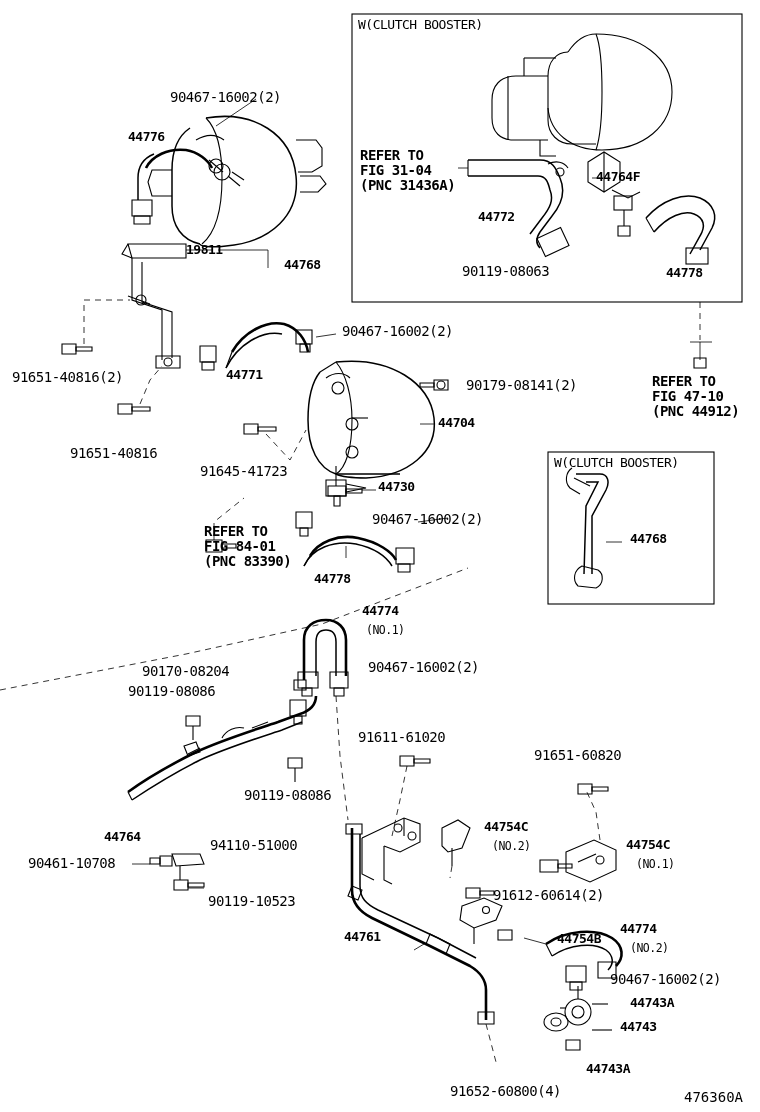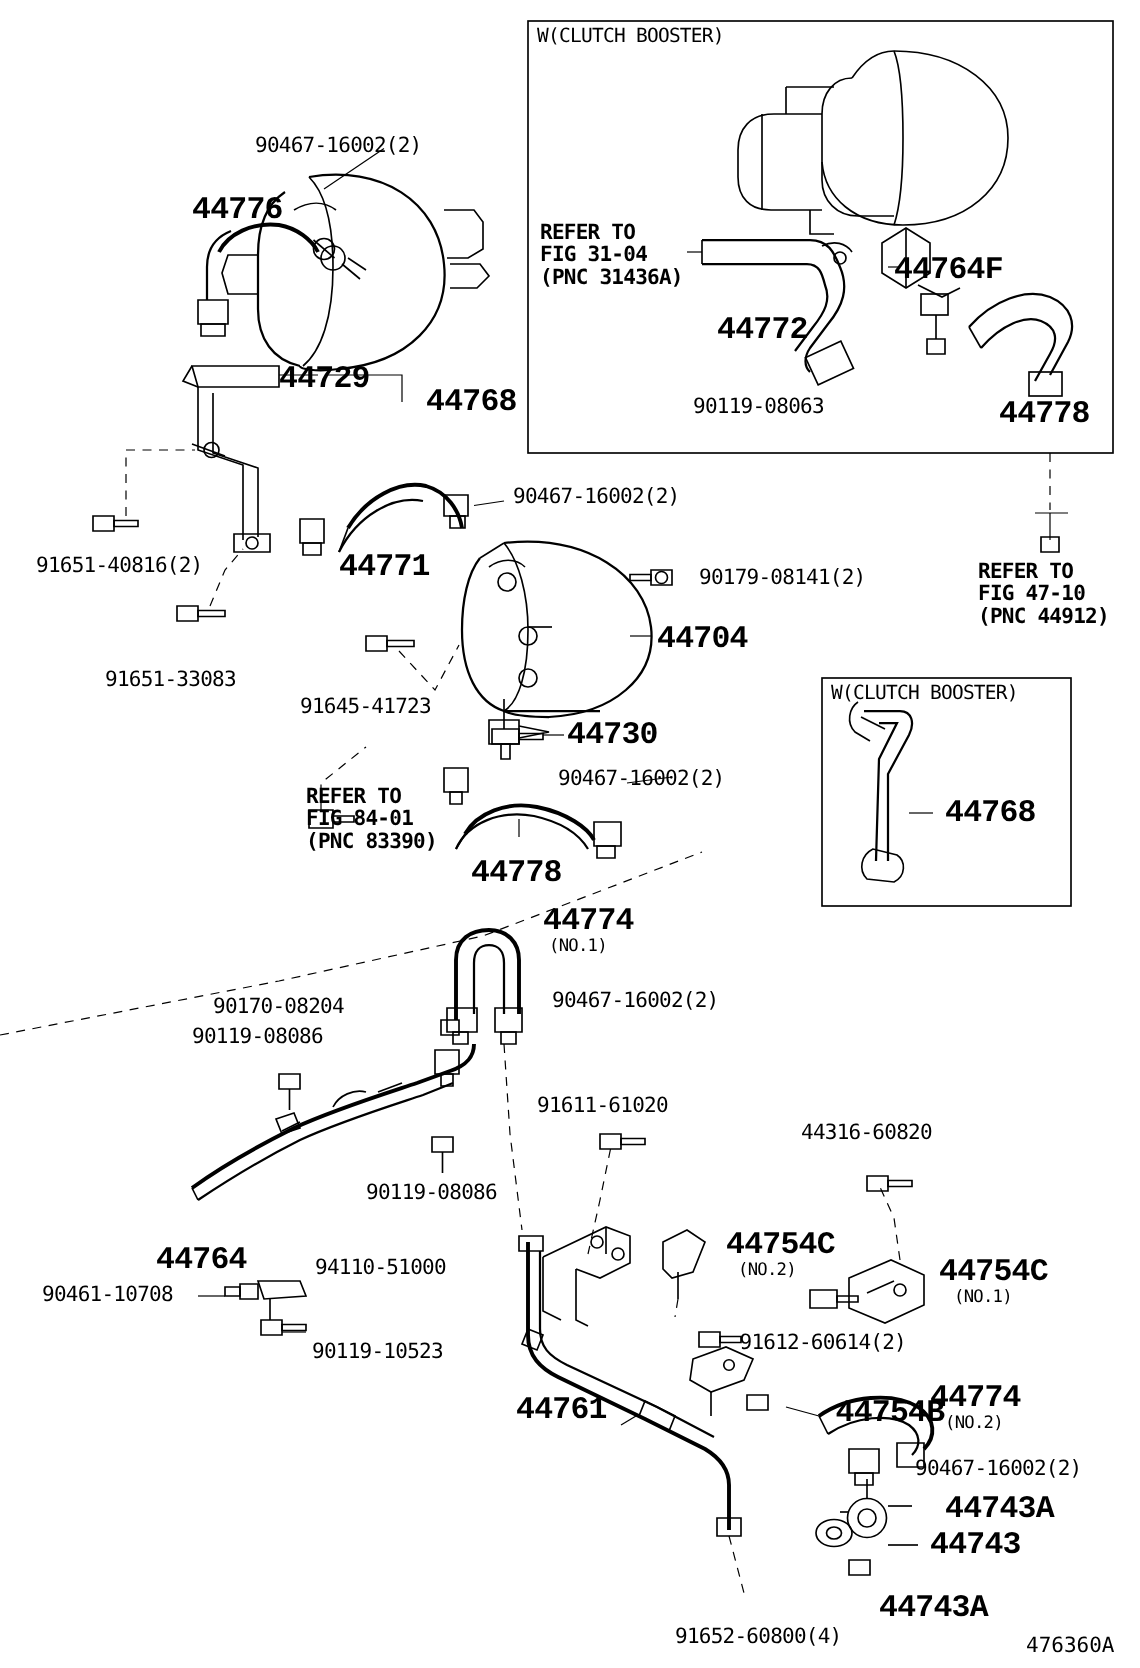--- a/index.html
+++ b/index.html
@@ -24,24 +24,23 @@
   .lbl {
     position: absolute;
     font-family: "DejaVu Sans Mono", monospace;
     font-size: 14px;
     letter-spacing: -0.5px;
     white-space: nowrap;
     line-height: 1.08;
     color: #000;
   }
   .lbl.big {
-    font-size: 21px;
+    font-size: 13px;
     font-weight: bold;
     letter-spacing: -0.5px;
-    font-family: Liberation Mono, monospace;
   }
   .lbl.small {
     font-size: 11.5px;
   }
   .lbl.boxtitle {
     font-size: 13px;
   }
   .lbl.code {
     font-size: 14px;
     letter-spacing: 0px;
@@ -304,24 +303,24 @@
 (PNC 31436A)</div>
   <div class="lbl multi" style="left:652px; top:374px;">REFER TO
 FIG 47-10
 (PNC 44912)</div>
   <div class="lbl multi" style="left:204px; top:524px;">REFER TO
 FIG 84-01
 (PNC 83390)</div>
 
   <div class="lbl" style="left:170px; top:90px;">90467-16002(2)</div>
   <div class="lbl big" style="left:128px; top:130px;">44776</div>
-  <div class="lbl big" style="left:186px; top:243px;">44729</div>
+  <div class="lbl big" style="left:186px; top:243px;">19811</div>
   <div class="lbl big" style="left:284px; top:258px;">44768</div>
-  <div class="lbl" style="left:24px; top:370px;">91651-40816(2)</div>
-  <div class="lbl" style="left:70px; top:446px;">91651-33083</div>
+  <div class="lbl" style="left:12px; top:370px;">91651-40816(2)</div>
+  <div class="lbl" style="left:70px; top:446px;">91651-40816</div>
   <div class="lbl big" style="left:226px; top:368px;">44771</div>
   <div class="lbl" style="left:342px; top:324px;">90467-16002(2)</div>
   <div class="lbl" style="left:466px; top:378px;">90179-08141(2)</div>
   <div class="lbl big" style="left:438px; top:416px;">44704</div>
   <div class="lbl" style="left:200px; top:464px;">91645-41723</div>
   <div class="lbl big" style="left:378px; top:480px;">44730</div>
   <div class="lbl" style="left:372px; top:512px;">90467-16002(2)</div>
   <div class="lbl big" style="left:314px; top:572px;">44778</div>
 
   <div class="lbl big" style="left:596px; top:170px;">44764F</div>
@@ -329,21 +328,21 @@
   <div class="lbl" style="left:462px; top:264px;">90119-08063</div>
   <div class="lbl big" style="left:666px; top:266px;">44778</div>
   <div class="lbl big" style="left:630px; top:532px;">44768</div>
 
   <div class="lbl big" style="left:362px; top:604px;">44774</div>
   <div class="lbl small" style="left:366px; top:624px;">(NO.1)</div>
   <div class="lbl" style="left:142px; top:664px;">90170-08204</div>
   <div class="lbl" style="left:128px; top:684px;">90119-08086</div>
   <div class="lbl" style="left:368px; top:660px;">90467-16002(2)</div>
   <div class="lbl" style="left:358px; top:730px;">91611-61020</div>
-  <div class="lbl" style="left:534px; top:748px;">44316-60820</div>
+  <div class="lbl" style="left:534px; top:748px;">91651-60820</div>
   <div class="lbl" style="left:244px; top:788px;">90119-08086</div>
   <div class="lbl big" style="left:104px; top:830px;">44764</div>
   <div class="lbl" style="left:210px; top:838px;">94110-51000</div>
   <div class="lbl" style="left:28px; top:856px;">90461-10708</div>
   <div class="lbl" style="left:208px; top:894px;">90119-10523</div>
 
   <div class="lbl big" style="left:484px; top:820px;">44754C</div>
   <div class="lbl small" style="left:492px; top:840px;">(NO.2)</div>
   <div class="lbl big" style="left:626px; top:838px;">44754C</div>
   <div class="lbl small" style="left:636px; top:858px;">(NO.1)</div>

